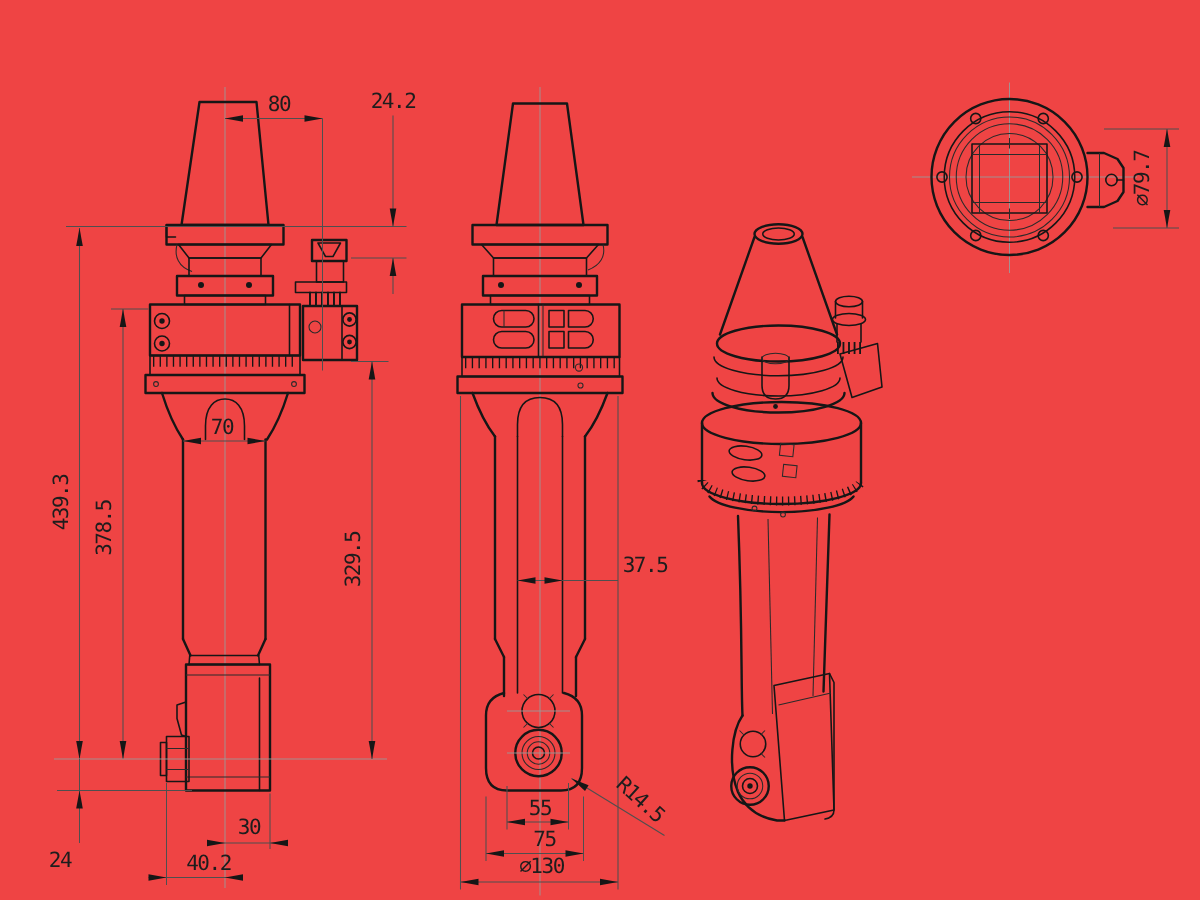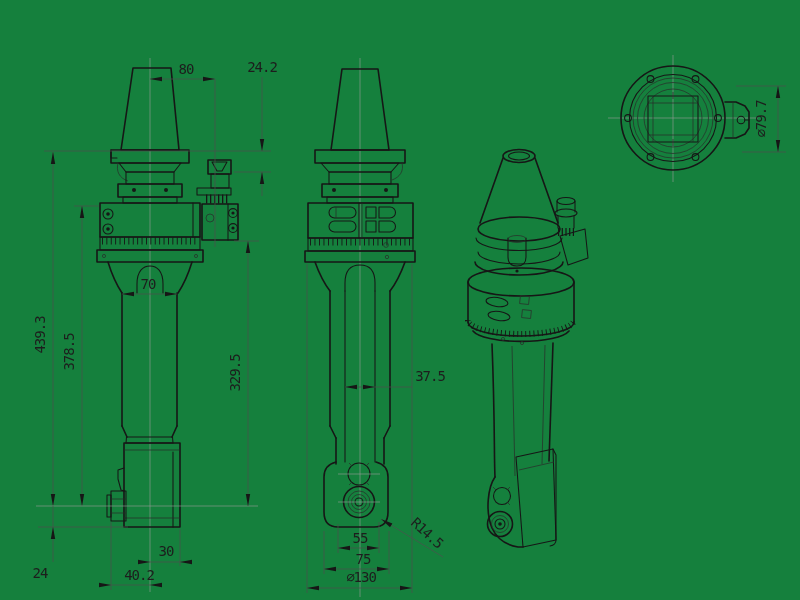--- a/index.html
+++ b/index.html
@@ -1,17 +1,17 @@
 <!DOCTYPE html>
 <html><head>
 <meta charset="utf-8">
 <style>
   html,body{margin:0;padding:0;background:#e8e8e8;}
   .canvas{
-    width:800px;height:600px;background:#15803d;position:relative;overflow:hidden;
+    width:800px;height:600px;background:#ef4444;position:relative;overflow:hidden;
     font-family:"DejaVu Sans Mono","DejaVu Sans",monospace;
   }
   svg{display:block;}
   
   .ol{stroke:#161616;stroke-width:1.6;fill:none;stroke-linejoin:round;stroke-linecap:round;}
   .om{stroke:#161616;stroke-width:1.05;fill:none;stroke-linejoin:round;stroke-linecap:round;}
   .ot{stroke:#2a2a2a;stroke-width:.7;fill:none;}
   .dim{stroke:#4f4f4f;stroke-width:.7;fill:none;}
   .cl{stroke:#9a9a9a;stroke-width:.6;fill:none;}
   .arr{fill:#161616;stroke:none;}

